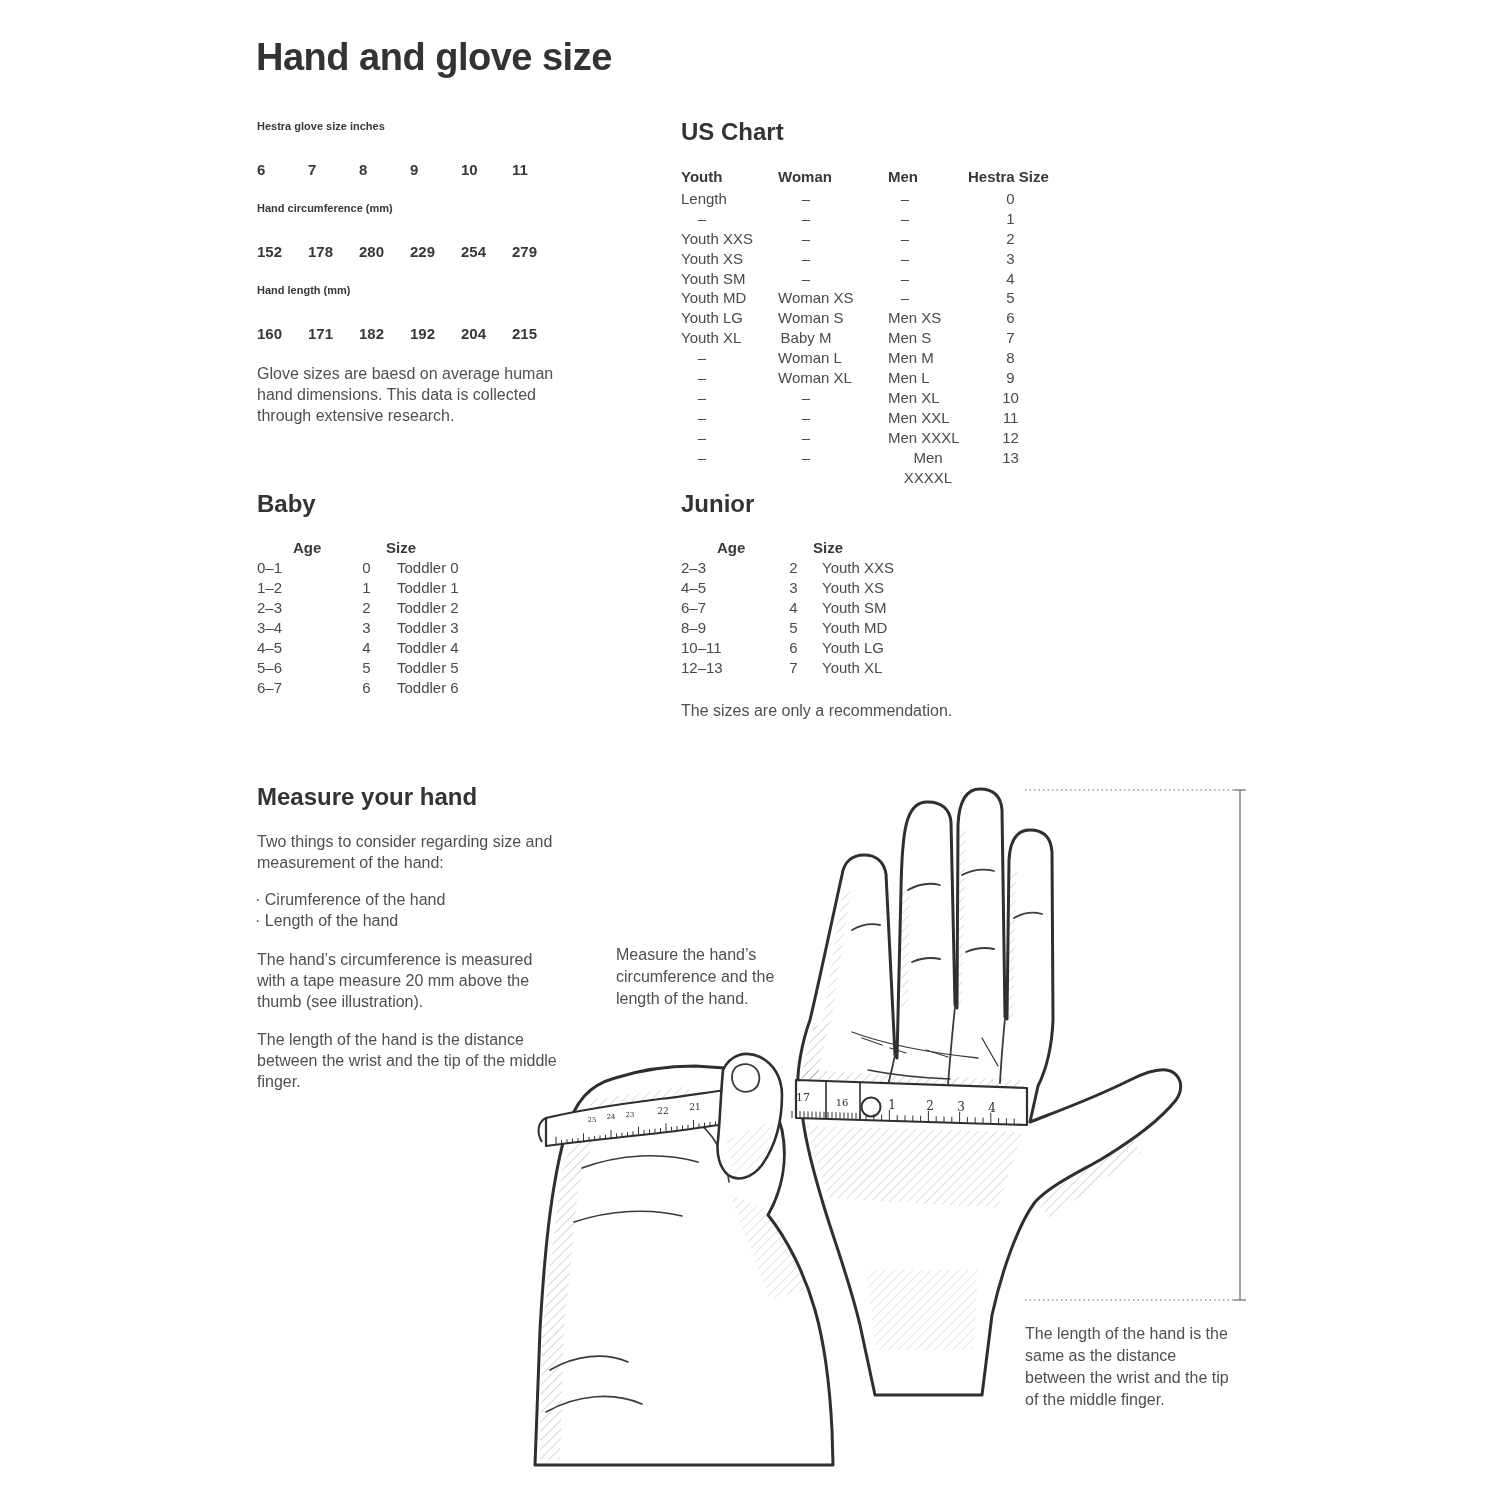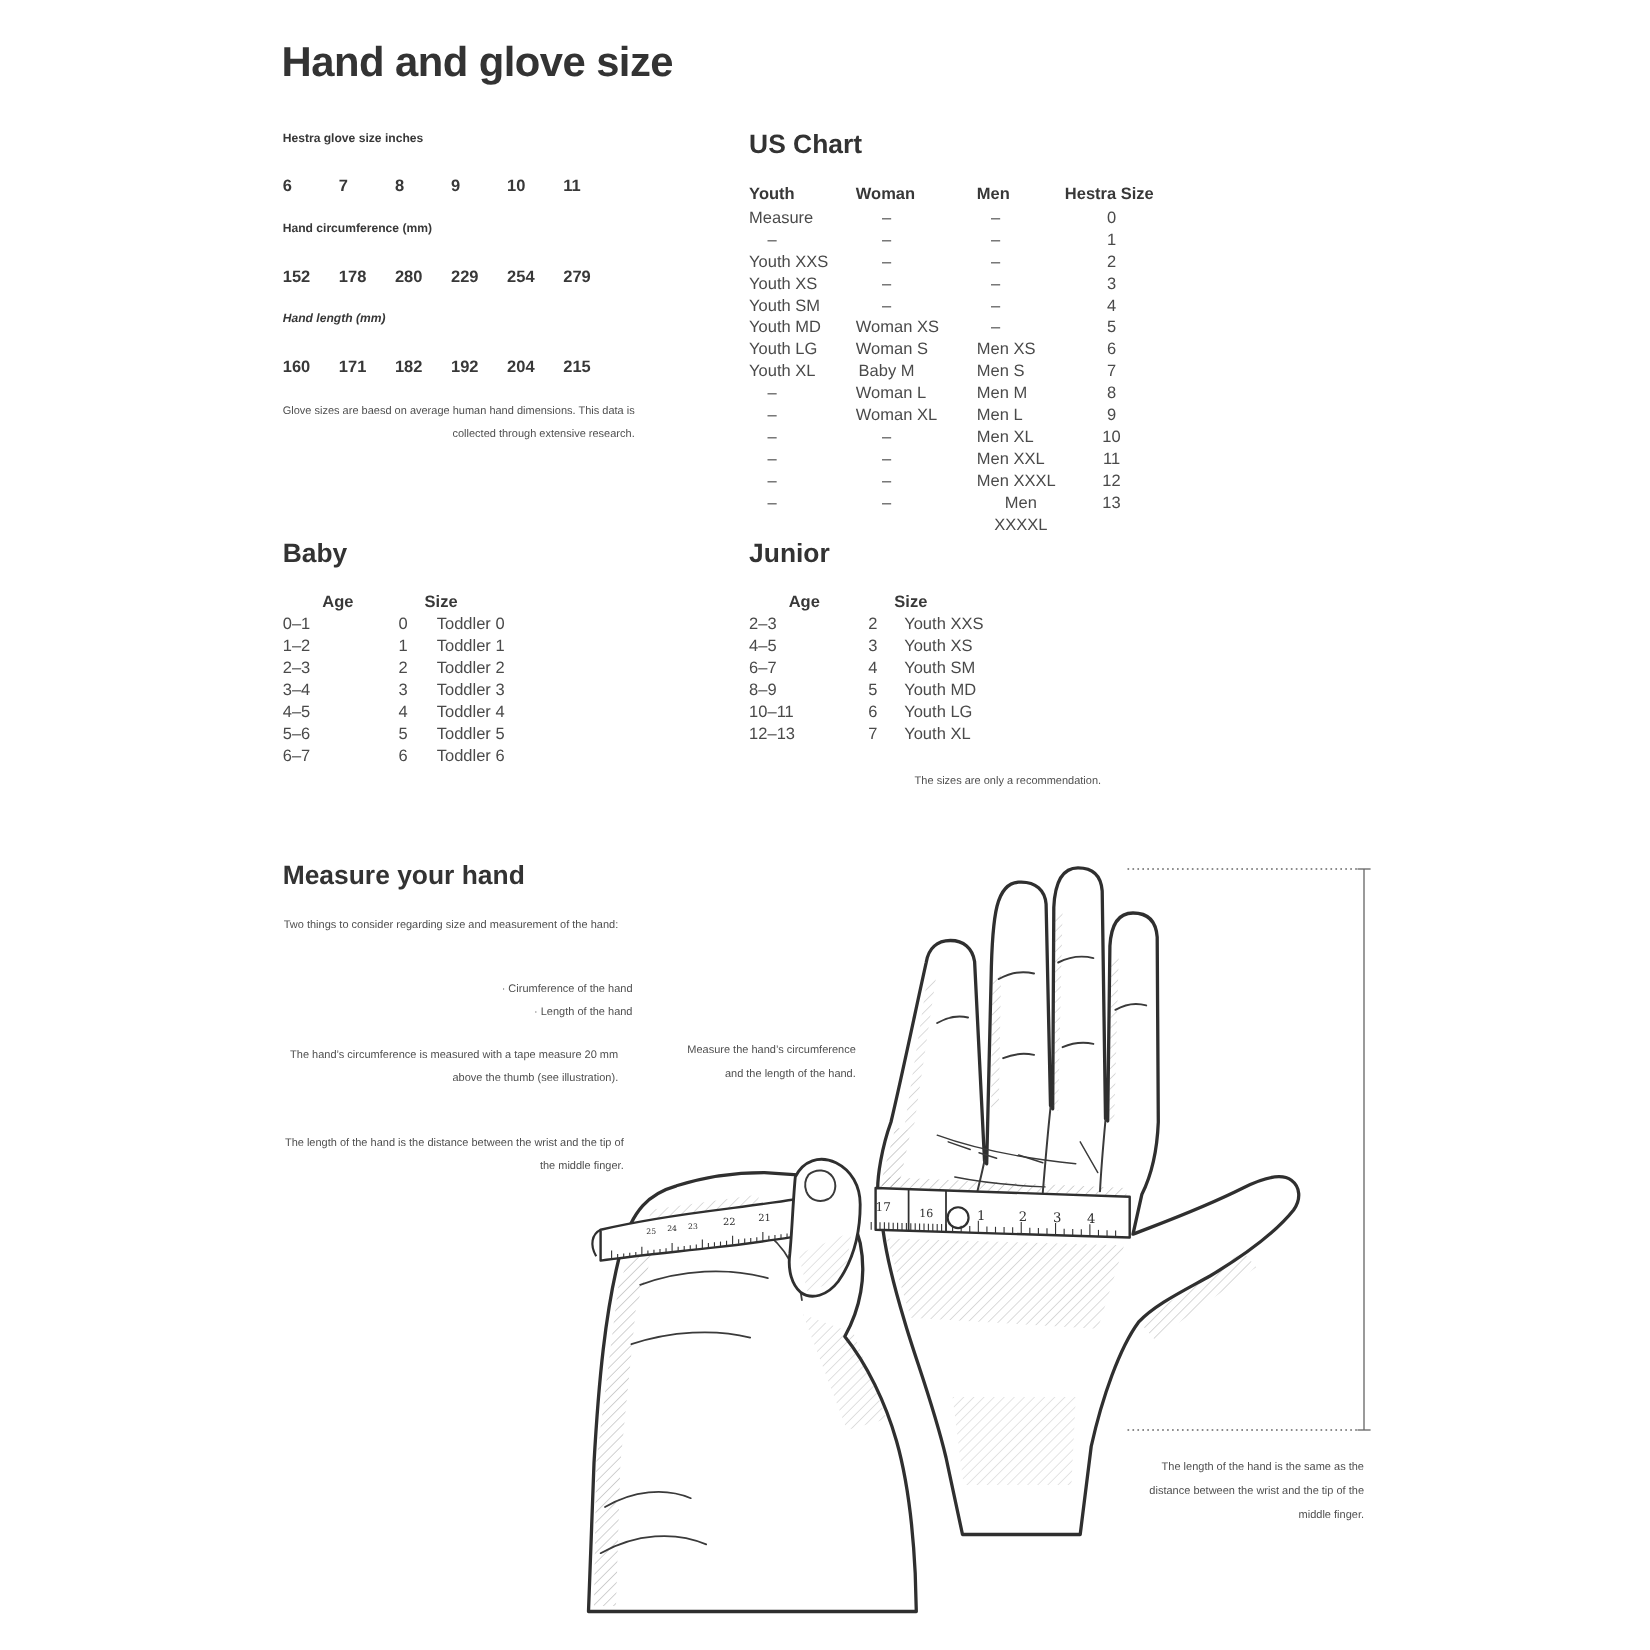--- a/index.html
+++ b/index.html
@@ -3,21 +3,21 @@
 <meta charset="utf-8">
 <style>
   html,body{margin:0;padding:0;background:#fff;}
   body{width:1500px;height:1500px;position:relative;font-family:"Liberation Sans",sans-serif;color:#4a4a4a;overflow:hidden;}
   .abs{position:absolute;}
   .page-title{font-size:38px;font-weight:bold;color:#333;letter-spacing:-0.5px;}
   .sec-title{font-size:24px;font-weight:bold;color:#333;}
   .lbl{font-size:11px;font-weight:bold;color:#383838;}
   .numrow{display:flex;font-size:15px;font-weight:bold;color:#383838;}
   .numrow span{width:51px;}
-  .body-txt{font-size:10px;line-height:21px;color:#4f4f4f;text-align:right;}
+  .body-txt{font-size:16px;line-height:21px;color:#4f4f4f;}
   
   .us-grid{display:grid;grid-template-columns:97px 110px 80px 85px;font-size:15px;color:#4a4a4a;}
   .us-grid .row{display:contents;}
   .us-grid span{line-height:19.9px;}
   .us-grid .hdr{font-weight:bold;color:#383838;margin-bottom:2px;}
   .cw{display:inline-block;text-align:center;}
   .cw1{min-width:42px;} .cw2{min-width:56px;} .cw3{min-width:34px;}
   .c4{text-align:center;}
   .c4h{text-align:left;}
   
@@ -47,21 +47,21 @@
 <div class="abs lbl" style="left:257px;top:202px;">Hand circumference (mm)</div>
 <div class="abs numrow" style="left:257px;top:243px;">
 
 <span>152</span>
     <span>178</span>
     <span>280</span>
     <span>229</span>
     <span>254</span>
     <span>279</span>
   </div>
-<div class="abs lbl" style="left:257px;top:284px;font-style:italic;">Hand length (mm)</div>
+<div class="abs lbl" style="left:257px;top:284px;">Hand length (mm)</div>
 <div class="abs numrow" style="left:257px;top:325px;">
 
 <span>160</span>
     <span>171</span>
     <span>182</span>
     <span>192</span>
     <span>204</span>
     <span>215</span>
   </div>
 <div class="abs body-txt" style="left:257px;top:363px;width:320px;">Glove sizes are baesd on average human hand dimensions. This data is collected through extensive research.</div>
@@ -69,21 +69,21 @@
 <div class="abs sec-title" style="left:681px;top:118px;">US Chart</div>
 <div class="abs us-grid" style="left:681px;top:167px;">
   <span class="hdr">Youth</span>
   <span class="hdr">Woman</span>
   <span class="hdr">Men</span>
   <span class="hdr c4h">Hestra Size</span>
   <div style="display:contents;">
     
   
       <div class="row">
-        <span><span class="cw cw1">Measure</span></span>
+        <span><span class="cw cw1">Length</span></span>
         <span><span class="cw cw2">–</span></span>
         <span><span class="cw cw3">–</span></span>
         <span class="c4">0</span>
       </div>
     
       <div class="row">
         <span><span class="cw cw1">–</span></span>
         <span><span class="cw cw2">–</span></span>
         <span><span class="cw cw3">–</span></span>
         <span class="c4">1</span>

